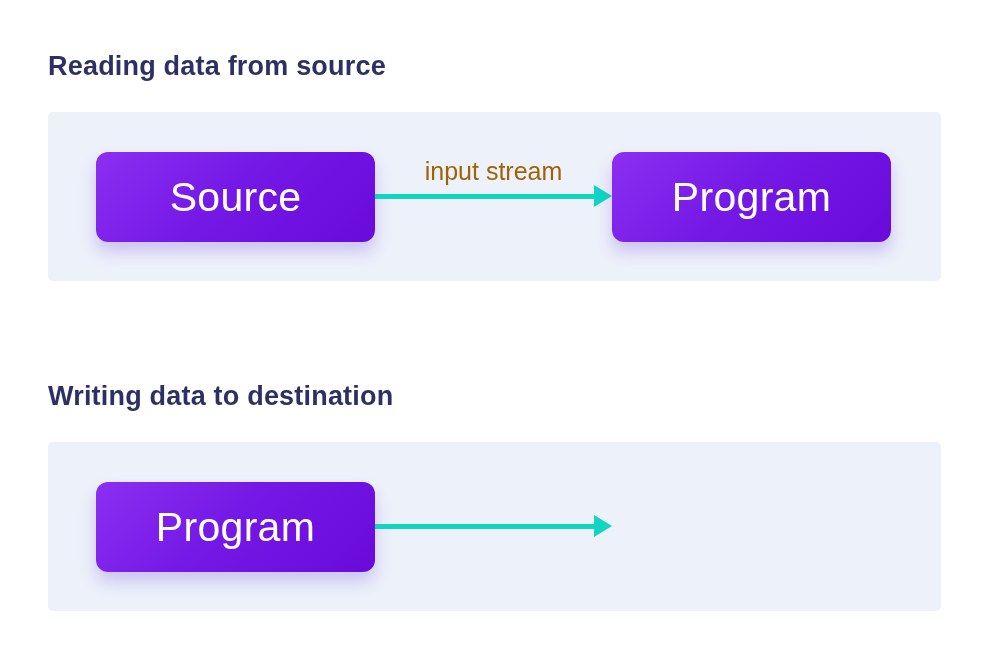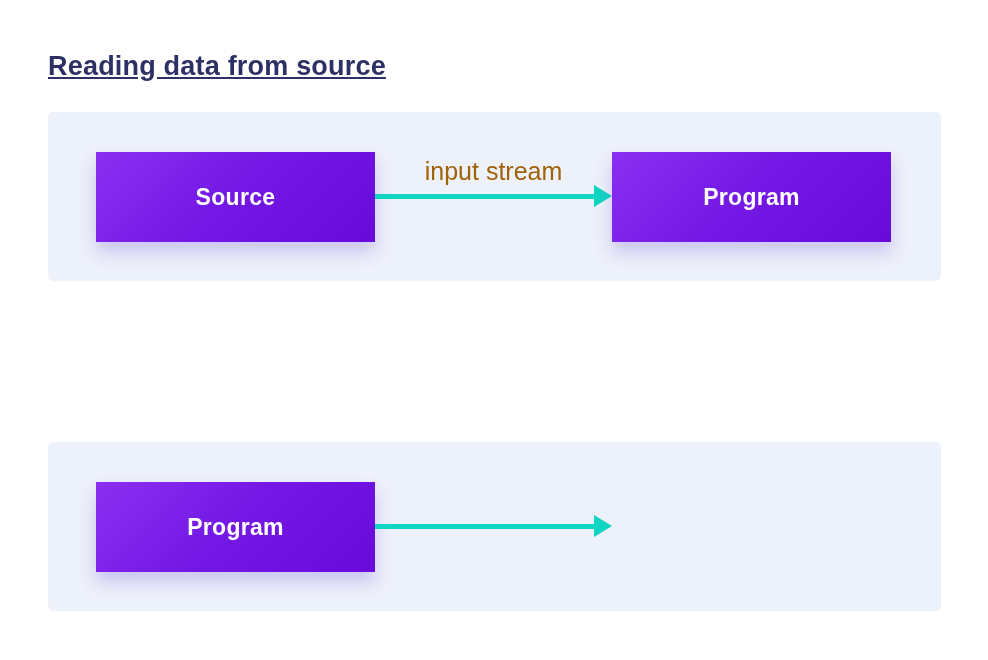--- a/index.html
+++ b/index.html
@@ -27,45 +27,44 @@
   .section-title {
     position: absolute;
     left: 48px;
     top: 50px;
     margin: 0;
     font-size: 27px;
     line-height: 32px;
     font-weight: 700;
     color: #2d3064;
     letter-spacing: 0.2px;
-    text-decoration: underline;
   }
   .panel {
     position: absolute;
     left: 48px;
     top: 112px;
     width: 893px;
     height: 169px;
     background: #edf1fa;
     border-radius: 5px;
   }
   .node {
     position: absolute;
     top: 152px;
     width: 279px;
     height: 90px;
-    border-radius: 0;
+    border-radius: 12px;
     background: linear-gradient(135deg, #8c2ff2 0%, #7519e6 45%, #690adb 100%);
     box-shadow: 0 10px 16px rgba(104, 62, 216, 0.25);
     display: flex;
     align-items: center;
     justify-content: center;
     color: #ffffff;
-    font-size: 23px;
-    font-weight: 700;
+    font-size: 41px;
+    font-weight: 400;
     letter-spacing: 0.3px;
   }
   .node.left  { left: 96px; }
   .node.right { left: 612px; }
 
   .arrow-label {
     position: absolute;
     left: 375px;
     top: 156px;
     width: 237px;
@@ -103,19 +102,20 @@
     <h2 class="section-title">Reading data from source</h2>
     <div class="panel"></div>
     <div class="node left">Source</div>
     <span class="arrow-label">input stream</span>
     <span class="arrow-line"></span>
     <span class="arrow-head"></span>
     <div class="node right">Program</div>
   </section>
 
   <section class="flow-section s2">
+    <h2 class="section-title">Writing data to destination</h2>
     <div class="panel"></div>
     <div class="node left">Program</div>
     <span class="arrow-line"></span>
     <span class="arrow-head"></span>
   </section>
 
 </div>
 
 </body></html>

